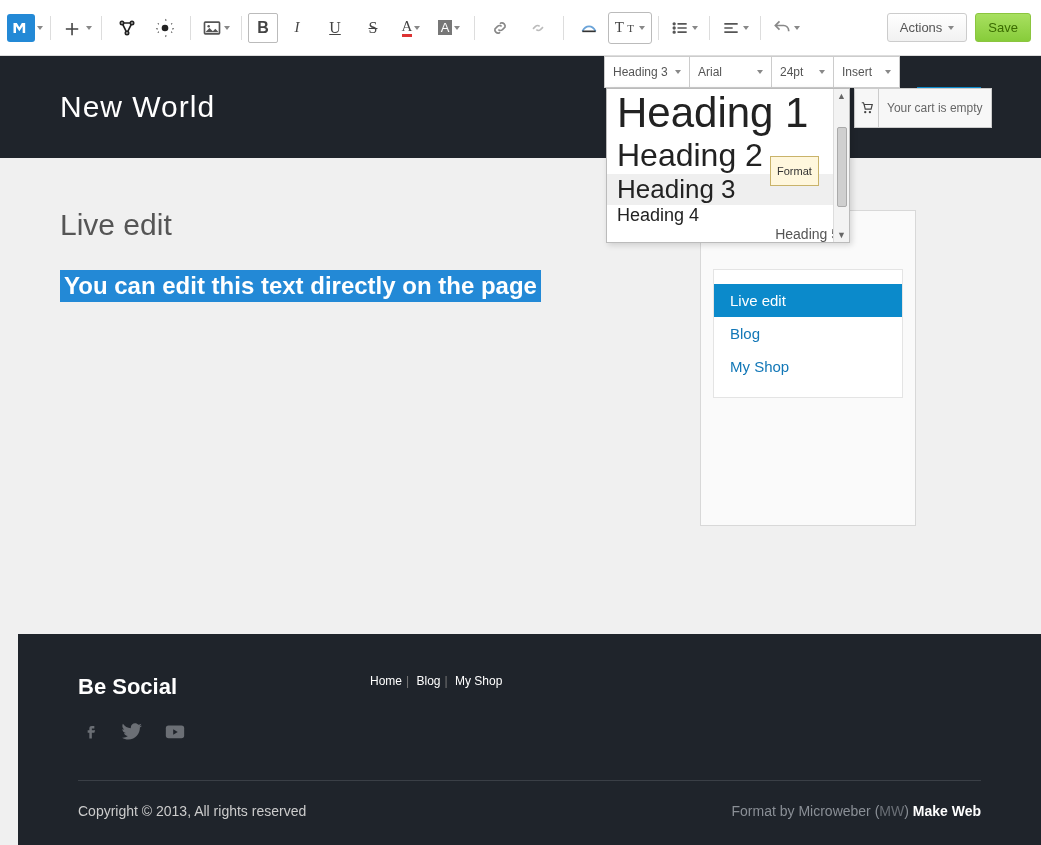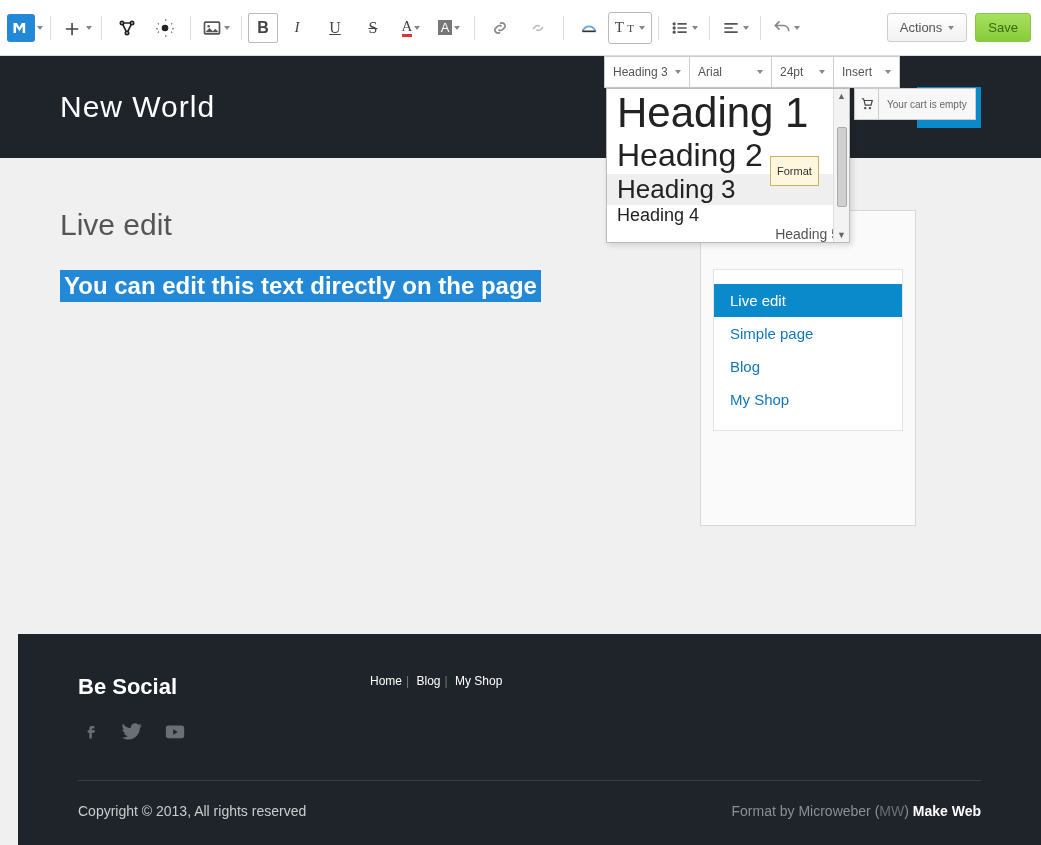--- a/index.html
+++ b/index.html
@@ -106,21 +106,21 @@
   background:#fff7dd; border:1px solid #c9b36a;
   font-size:11px; padding:8px 6px; color:#333;
   z-index:80;
 }
 
 
 .cart-box {
   position:absolute; top:88px; left:854px;
   display:flex; align-items:center;
   border:1px solid #ccc; background:#f7f7f7;
-  height:32px; font-size:10px; color:#666;
+  height:40px; font-size:12px; color:#666;
   z-index:55;
 }
 .cart-box .ico { width:24px; display:flex; align-items:center; justify-content:center; border-right:1px solid #ccc; height:100%;}
 .cart-box .lbl { padding:0 8px;}
 
 
 .site-header {
   background:#1f242b;
   height:102px;
   display:flex; align-items:center;
@@ -359,21 +359,20 @@
 <div class="main">
   <div class="content">
     <h2>Live edit</h2>
     <span class="highlight">You can edit this text directly on the page</span>
   </div>
 </div>
 
 <div class="side-outer">
   <div class="menu">
     <a class="active">Live edit</a>
-    <a>Simple page</a>
     <a>Blog</a>
     <a>My Shop</a>
   </div>
 </div>
 
 <div class="footer">
   <h3>Be Social</h3>
   <div class="crumbs">
     <span>Home</span><i>|</i>
     <span>Blog</span><i>|</i>

